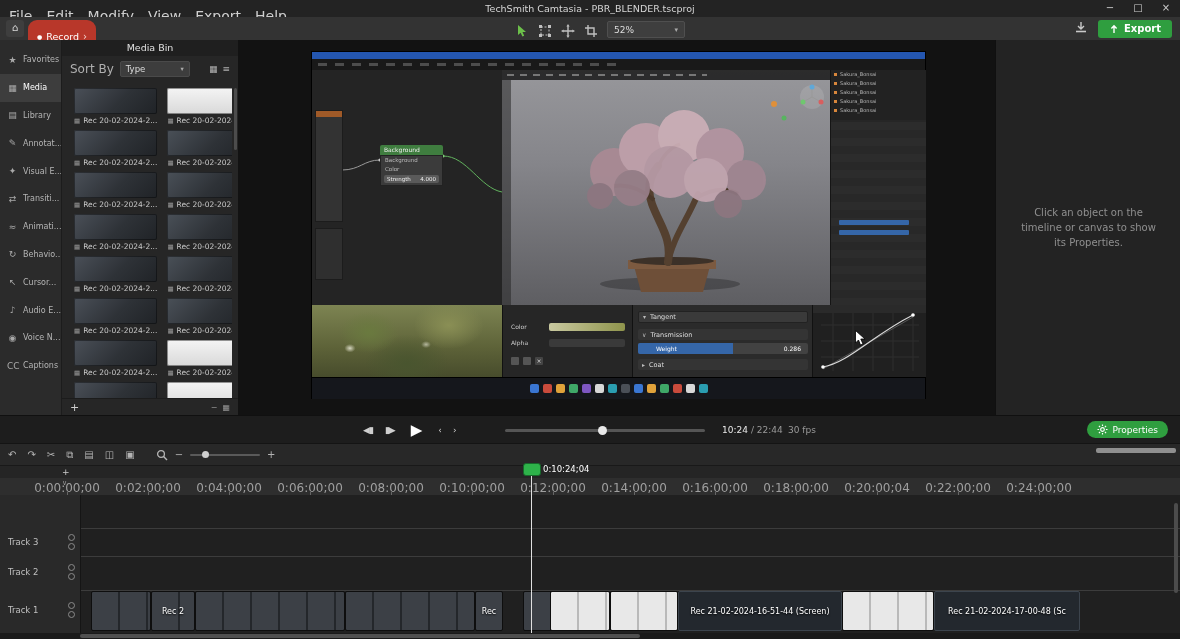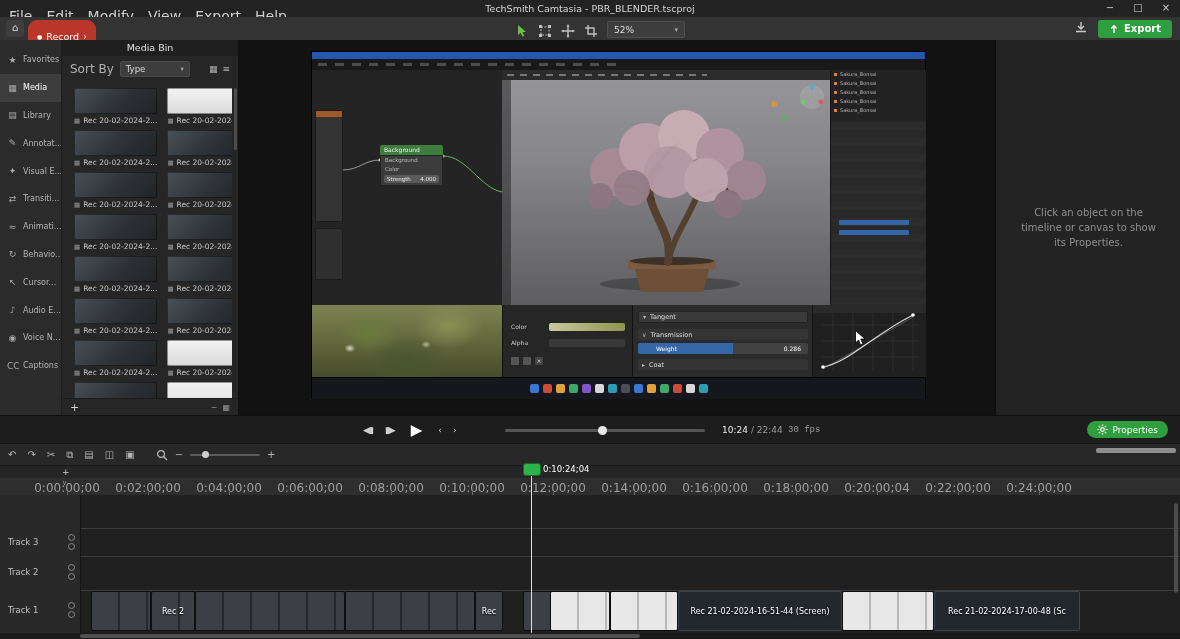--- a/index.html
+++ b/index.html
@@ -129,21 +129,21 @@
   
   #playbar{position:absolute;left:0;top:415px;width:1180px;height:28px;background:#1d1d1d;border-top:1px solid #101010;}
   .transport{position:absolute;left:363px;top:0;height:28px;display:flex;align-items:center;gap:12px;}
   .tbtn{font-size:9px;color:#cfcfcf;letter-spacing:-1px;}
   .tplay{font-size:15px;color:#fff;margin:0 4px;}
   .seek{position:absolute;left:505px;top:13px;width:200px;height:3px;background:#555;border-radius:2px;}
   .seek .handle{position:absolute;left:93px;top:-3px;width:9px;height:9px;border-radius:50%;background:#e8e8e8;}
   .timecode{position:absolute;left:722px;top:9px;font-size:9px;}
   .timecode .cur{color:#e8e8e8;}
   .timecode .tot{color:#9a9a9a;margin-left:3px;}
-  .fps{position:absolute;left:788px;top:9px;font-size:9px;color:#9a9a9a;font-family:Liberation Mono, monospace;}
+  .fps{position:absolute;left:788px;top:9px;font-size:9px;color:#9a9a9a;}
   .props-btn{position:absolute;right:12px;top:5px;height:17px;display:flex;align-items:center;gap:5px;
              padding:0 10px;border-radius:9px;background:#2f9e3f;color:#fff;font-size:9px;}
   
   #tltoolbar{position:absolute;left:0;top:443px;width:1180px;height:22px;background:#282828;border-top:1px solid #141414;
              display:flex;align-items:center;padding-left:8px;box-sizing:border-box;}
   .tl-ico{font-size:10px;color:#b3b3b3;margin-right:11px;}
   .zoomgrp{display:flex;align-items:center;gap:7px;margin-left:10px;}
   .zoomtrack{position:relative;width:70px;height:2px;background:#5a5a5a;border-radius:1px;}
   .zoomtrack .dot{position:absolute;left:12px;top:-3px;width:7px;height:7px;border-radius:50%;background:#cfcfcf;}
   .zoomsign{font-size:10px;color:#b3b3b3;}

